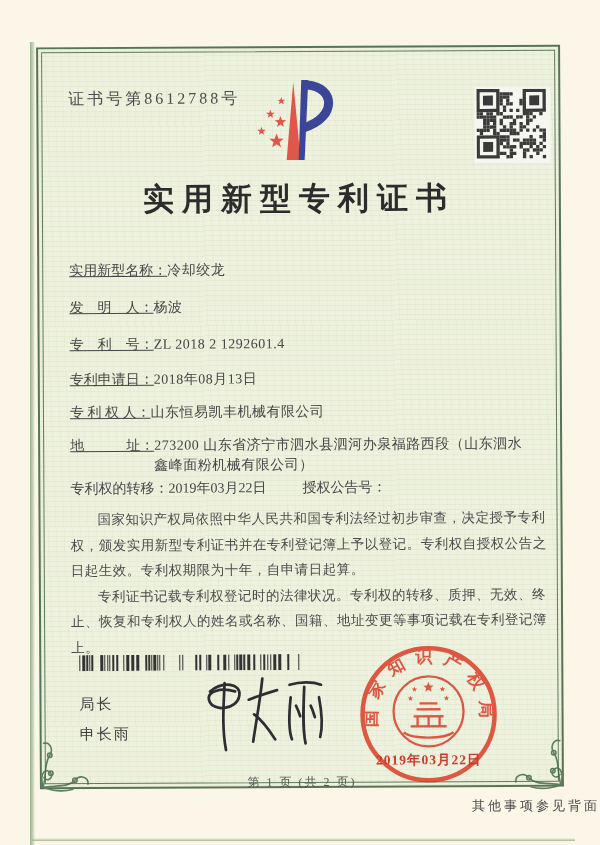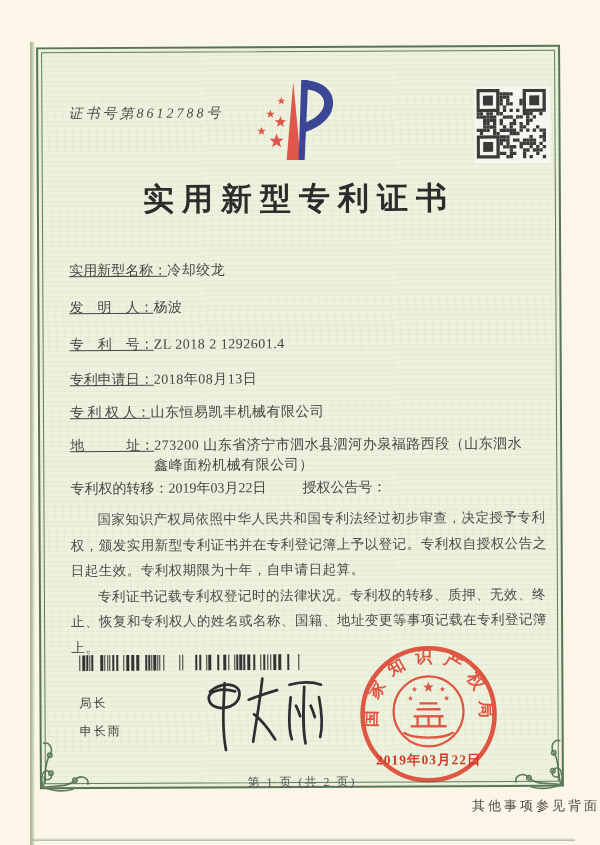--- a/index.html
+++ b/index.html
@@ -24,40 +24,40 @@
       repeating-linear-gradient(88deg,rgba(140,165,120,.05) 0 1px,transparent 1px 8px),
       #edf1dd;
     border:2px solid #587457;
     box-sizing:border-box;
     transform:rotate(-0.3deg);
   }
   .certificate::after{
     content:'';position:absolute;inset:3px;border:1px solid rgba(72,102,74,.85);
     pointer-events:none;
   }
-  .cert-no{position:absolute;left:30px;top:56px;font-size:14px;letter-spacing:3px;color:#4c4c4c;font-style:italic;}
+  .cert-no{position:absolute;left:30px;top:40px;font-size:16px;letter-spacing:3px;color:#4c4c4c;}
   .logo{position:absolute;left:212px;top:22px;width:96px;height:106px;}
   .logo svg{width:100%;height:100%;}
   .qr{position:absolute;left:436px;top:40px;width:76px;height:76px;background:#f6f6f0;padding:2px;box-sizing:border-box;}
   .title{
     position:absolute;left:0;top:130px;width:100%;margin:0;text-align:center;
     font-size:31px;font-weight:600;letter-spacing:8px;color:#2c2c2c;
   }
   .fields{position:absolute;left:30px;top:212px;width:478px;font-size:14px;}
   .frow{display:flex;line-height:20px;}
   .frow .lab{white-space:pre;flex:0 0 auto;text-decoration:underline;}
   .frow .val{flex:1 1 auto;letter-spacing:.5px;}
   .f1{margin-bottom:17px;} .f2{margin-bottom:17px;} .f3{margin-bottom:15px;}
   .f4{margin-bottom:13px;} .f5{margin-bottom:13px;} .f6{margin-bottom:3px;}
   .grant-row{display:flex;line-height:20px;}
   .grant-row .gap{width:36px;}
   .paras{position:absolute;left:30px;top:458px;width:478px;font-size:13.5px;line-height:25.5px;color:#4c4c4c;}
   .paras p{margin:0;text-indent:2em;letter-spacing:.5px;}
   .barcode{position:absolute;left:34px;top:606px;width:228px;height:16px;}
-  .director{position:absolute;left:38px;top:646px;font-size:12px;color:#3d3d3d;letter-spacing:2px;}
+  .director{position:absolute;left:38px;top:646px;font-size:15px;color:#3d3d3d;letter-spacing:2px;}
   .director div{margin-bottom:11px;}
   .signature{position:absolute;left:150px;top:620px;width:145px;height:88px;}
   .signature path{stroke:#2e2e32;stroke-width:2.6;fill:none;stroke-linecap:round;stroke-linejoin:round;}
   .seal{position:absolute;left:312px;top:592px;width:150px;height:150px;opacity:.92;}
   .seal-date{
     position:absolute;left:306px;top:704px;width:162px;text-align:center;
     font-size:13.5px;color:#cf3a28;letter-spacing:1px;font-weight:600;
   }
   .page-note{position:absolute;left:0;top:726px;width:100%;text-align:center;font-size:12px;color:#555;letter-spacing:2px;}
   .back-note{position:absolute;left:0;top:797px;width:600px;text-align:right;font-size:13px;color:#4a4a4a;letter-spacing:3px;}

